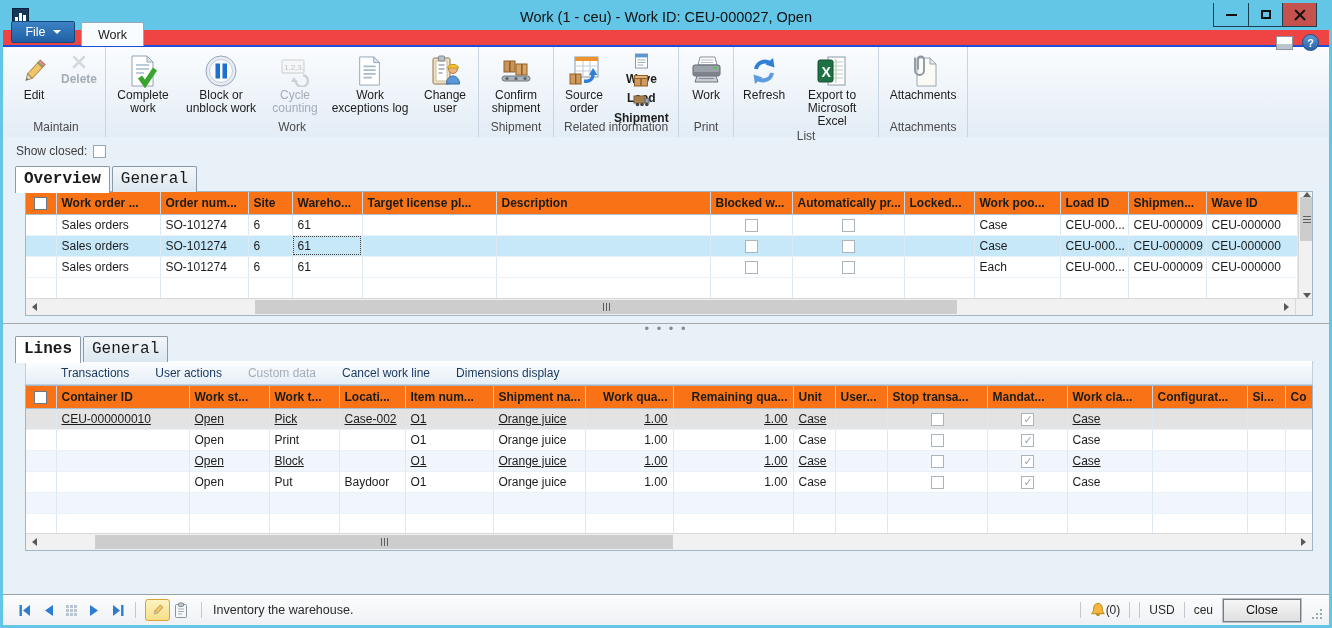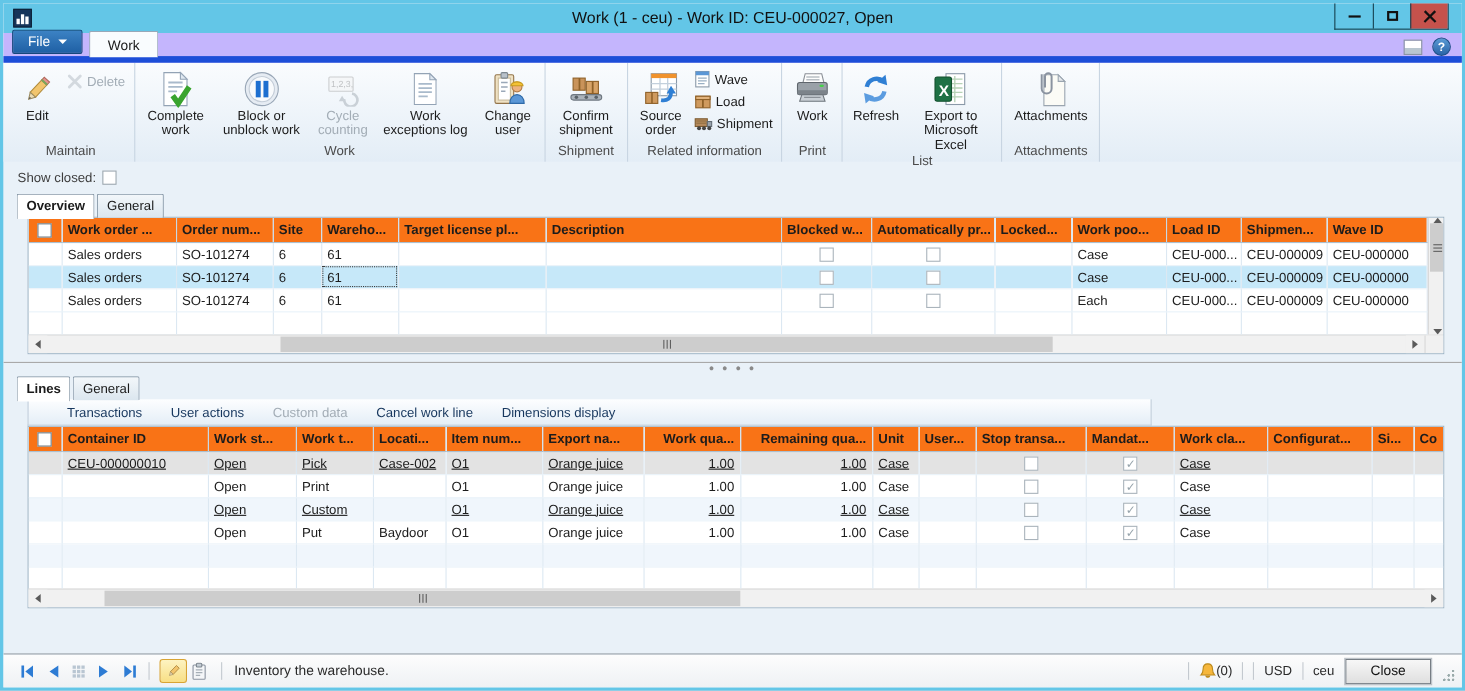--- a/index.html
+++ b/index.html
@@ -17,54 +17,54 @@
   .wbtn { width:34px; height:23px; display:flex; align-items:center; justify-content:center; position:relative; border-left:1px solid #16404f; }
   .wbtn:first-child { border-left:none; }
   .wbtn.close { background:#c5524c; }
   .glyph-min { width:11px; height:2px; background:#111; }
   .glyph-max { width:10px; height:9px; border:2px solid #111; background:transparent; }
   .glyph-close { position:relative; width:12px; height:12px; }
   .glyph-close::before,.glyph-close::after { content:""; position:absolute; left:-1px; top:5px; width:14px; height:2.4px; background:#111; }
   .glyph-close::before { transform:rotate(45deg); } .glyph-close::after { transform:rotate(-45deg); }
 
   
-  .tabrow { height:27px; background:#c4b5fd; display:flex; align-items:flex-end; flex:none; border-bottom:6px solid #1d4ed8; position:relative; }
+  .tabrow { height:17px; background:#ef4444; display:flex; align-items:flex-end; flex:none; border-bottom:2px solid #1d4ed8; position:relative; }
   .file-btn { margin:0 6px 2px 8px; width:64px; height:22px; border-radius:2px; border:1px solid #15477c;
               background:linear-gradient(#3c82c4,#1f60a4); color:#fff; font-size:12.5px;
               display:flex; align-items:center; justify-content:center; gap:7px; }
   .file-caret { width:0; height:0; border-left:4px solid transparent; border-right:4px solid transparent; border-top:4px solid #fff; }
   .ribbon-tab { height:24px; padding:0 16px; background:#f9fcfe; border:1px solid #98a8b8; border-bottom:none;
                 border-radius:2px 2px 0 0; font-size:12.5px; color:#1a1a1a; display:flex; align-items:center; margin-bottom:-1px; z-index:2; }
   .tabrow-icons { position:absolute; right:10px; top:4px; display:flex; gap:9px; align-items:center; }
   .layout-icon { width:17px; height:14px; border:1px solid #8a95a0; background:linear-gradient(#fff 55%,#b9c6cf 55%); }
   .help-icon { width:17px; height:17px; border-radius:50%; background:linear-gradient(#5a9ad4,#2a64a8); color:#fff;
                font-size:11px; font-weight:bold; display:flex; align-items:center; justify-content:center; border:1px solid #1d4e86; }
 
   
   .ribbon { height:90px; background:linear-gradient(#fafcfe,#e3edf6); display:flex; flex:none; padding-left:4px; }
   .grp { display:flex; flex-direction:column; padding:3px 4px 1px; border-right:1px solid #c8d5e2; }
   .grp-body { flex:1; display:flex; align-items:flex-start; }
   .grp-label { text-align:center; font-size:12px; color:#4a4a4a; padding:1px 6px 2px; }
   .rbtn { display:flex; flex-direction:column; align-items:center; padding:3px 4px 0; font-size:12px; color:#1c1c1c;
           text-align:center; line-height:13px; min-width:46px; cursor:default; }
   .rbtn .ic { height:36px; display:flex; align-items:center; justify-content:center; }
-  .rbtn.small { flex-direction:row; height:20px; padding:1px 4px; min-width:0; align-items:center; gap:4px; }
+  .rbtn.small { flex-direction:column; height:20px; padding:1px 4px; min-width:0; align-items:center; gap:4px;font-weight:bold; }
   .rbtn.small .ic { height:16px; }
   .disabled { color:#a3adb6 !important; }
   .disabled svg { opacity:.45; }
   .smallcol { display:flex; flex-direction:column; justify-content:flex-start; padding-top:2px; }
   .maintain-top { display:flex; flex-direction:row; align-items:flex-start; }
 
   
   .content { flex:1; display:flex; flex-direction:column; padding:0 0 0 0; overflow:hidden; }
   .showclosed { margin:7px 0 0 13px; display:flex; align-items:center; gap:6px; font-size:12px; color:#3d3d3d; }
   .cbx { width:13px; height:13px; border:1px solid #9aa6af; background:#fff; display:inline-block; }
   .tabs { margin:8px 0 0 12px; display:flex; position:relative; z-index:2; }
-  .tab { padding:3px 8px 4px; font-size:12px; color:#1a1a1a; border:1px solid #8a9aa9; border-bottom:none;
-         border-radius:2px 2px 0 0; background:linear-gradient(#f3f7fa,#dbe6ef); margin-right:2px; }
+  .tab { padding:3px 8px 4px; font-size:16px; color:#1a1a1a; border:1px solid #8a9aa9; border-bottom:none;
+         border-radius:2px 2px 0 0; background:linear-gradient(#f3f7fa,#dbe6ef); margin-right:2px;font-family:Liberation Mono, monospace; }
   .tab.active { background:#fff; font-weight:bold; margin-bottom:-1px; padding-bottom:5px; }
 
   .grid { margin-left:22px; width:1288px; background:#fff; border:1px solid #9fb6c7; flex:none; }
   .grid-body { display:flex; overflow:hidden; }
   .grid-body.h107 { height:106px; }
   .grid-body.h140 { height:147px; }
   table.ax { border-collapse:collapse; table-layout:fixed; font-size:12px; color:#1c1c1c; align-self:flex-start; }
   table.ax th { font-weight:bold; text-align:left; padding:3px 5px 2px; height:22px; border-right:1px solid #c7d8e5;
                 border-bottom:1px solid #abc0d0; white-space:nowrap; overflow:hidden; background:#f97316; }
   table.ax td { padding:2px 5px; height:21px; border-right:1px solid #dce8f2; border-bottom:1px solid #e9f2f9;
@@ -93,21 +93,21 @@
   .corner { width:17px; flex:none; background:#f1f1f1; border-left:1px solid #d8d8d8; }
   .tri { width:0; height:0; display:block; }
   .tri.l { border-top:4px solid transparent; border-bottom:4px solid transparent; border-right:5px solid #5a5a5a; }
   .tri.r { border-top:4px solid transparent; border-bottom:4px solid transparent; border-left:5px solid #5a5a5a; }
   .tri.u { border-left:4px solid transparent; border-right:4px solid transparent; border-bottom:5px solid #5a5a5a; }
   .tri.d { border-left:4px solid transparent; border-right:4px solid transparent; border-top:5px solid #5a5a5a; }
 
   .splitter { margin:7px 0 0; border-top:1px solid #a9a9a9; height:11px; display:flex; align-items:center; justify-content:center; }
   .splitter span { color:#8a8a8a; font-size:13px; letter-spacing:2px; line-height:6px; }
 
-  .action-strip { margin-left:22px; width:1022px; height:24px; background:linear-gradient(#fdfeff,#e4eef7);
+  .action-strip { margin-left:22px; width:1288px; height:24px; background:linear-gradient(#fdfeff,#e4eef7);
                   border:1px solid #c3d0dc; border-top:none; display:flex; align-items:center; padding-left:22px; gap:0; flex:none; }
   .alink { font-size:12px; color:#17375e; padding:3px 13px; }
   .alink.disabled { color:#9aa5b0; }
 
   
   .statusbar { margin-top:auto; height:31px; flex:none; background:linear-gradient(#fdfdfd,#eef1f4);
                border-top:1px solid #98a0a8; display:flex; align-items:center; padding:0 6px 0 14px; position:relative; }
   .nav { display:flex; align-items:center; gap:10px; }
   .sep { width:1px; height:16px; background:#c3c9cf; margin:0 9px; }
   .editmode-btn { width:25px; height:22px; border:1px solid #d8a434; border-radius:3px;
@@ -591,21 +591,21 @@
               <col style="width: 27px;">
             </colgroup>
             <thead>
               <tr>
                 <th class="c"><span class="cb"></span></th>
                 <th>Container ID</th>
                 <th>Work st...</th>
                 <th>Work t...</th>
                 <th>Locati...</th>
                 <th>Item num...</th>
-                <th>Export na...</th>
+                <th>Shipment na...</th>
                 <th class="r">Work qua...</th>
                 <th class="r">Remaining qua...</th>
                 <th>Unit</th>
                 <th>User...</th>
                 <th>Stop transa...</th>
                 <th>Mandat...</th>
                 <th>Work cla...</th>
                 <th>Configurat...</th>
                 <th>Si...</th>
                 <th>Co</th>
@@ -647,21 +647,21 @@
                 <td class="c"><span class="cb checked"></span></td>
                 <td>Case</td>
                 <td></td>
                 <td></td>
                 <td></td>
               </tr>
               <tr class="alt">
                 <td></td>
                 <td></td>
                 <td>Open</td>
-                <td>Custom</td>
+                <td>Block</td>
                 <td></td>
                 <td>O1</td>
                 <td>Orange juice</td>
                 <td class="r">1.00</td>
                 <td class="r">1.00</td>
                 <td>Case</td>
                 <td></td>
                 <td class="c"><span class="cb"></span></td>
                 <td class="c"><span class="cb checked"></span></td>
                 <td>Case</td>

